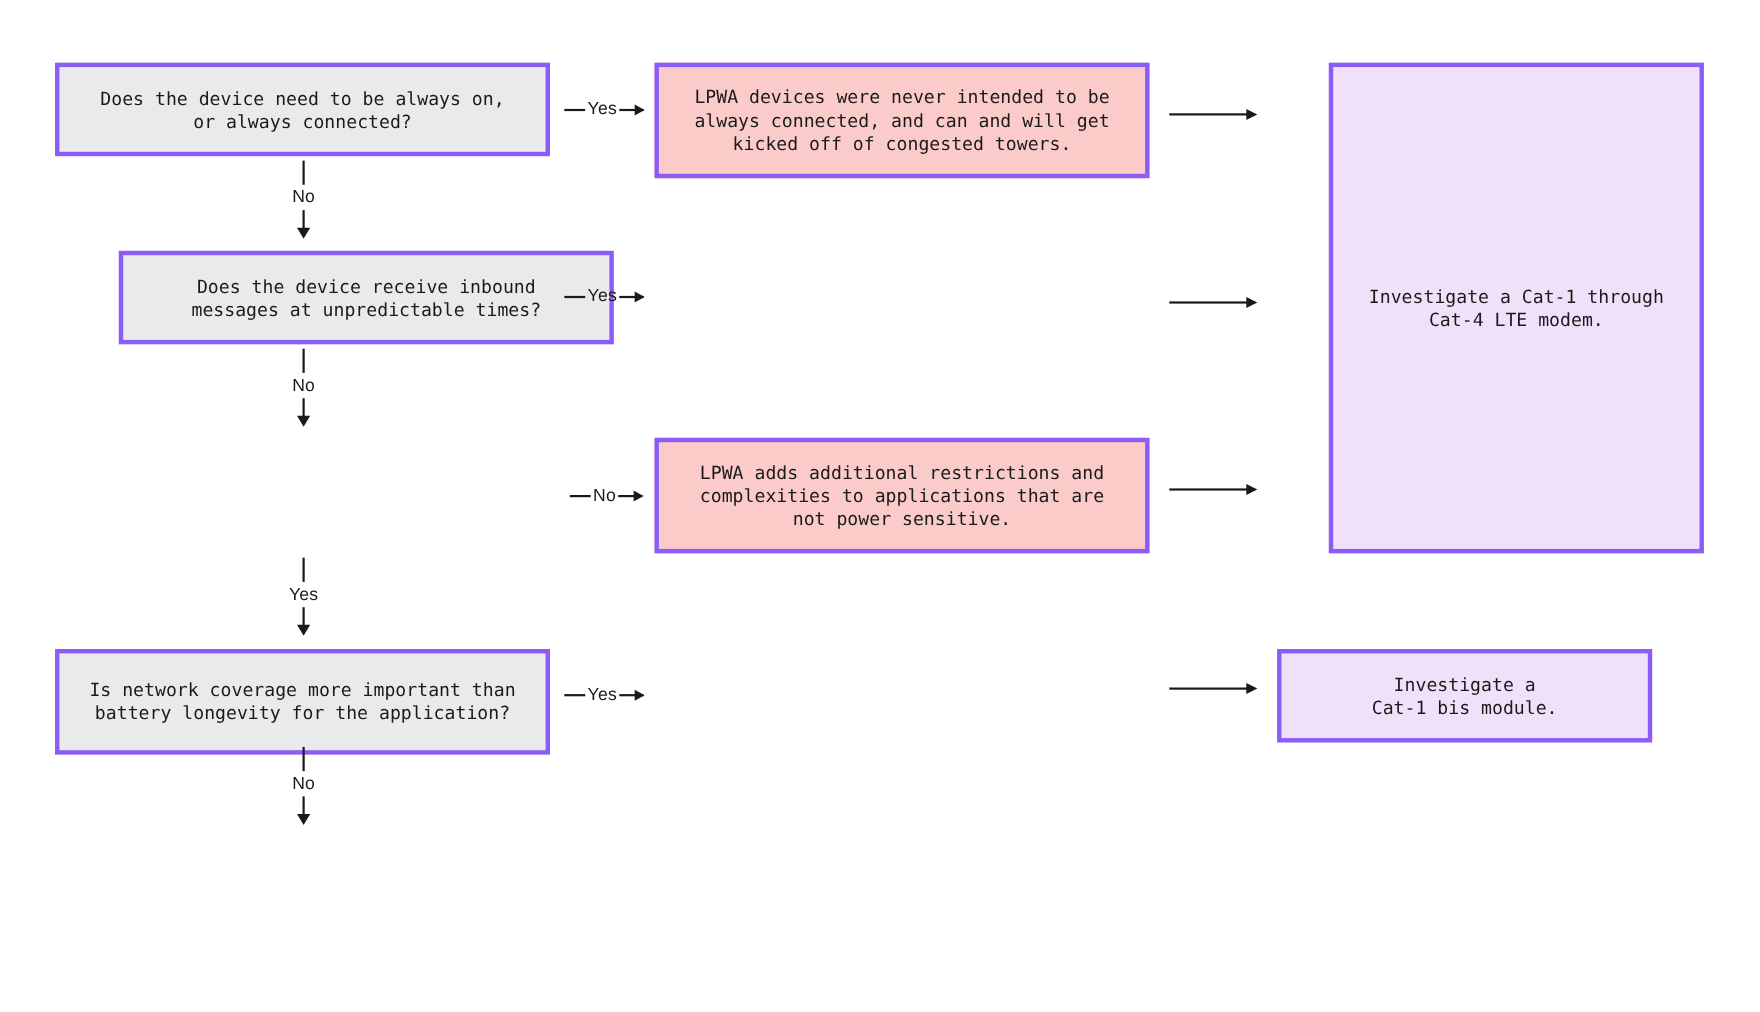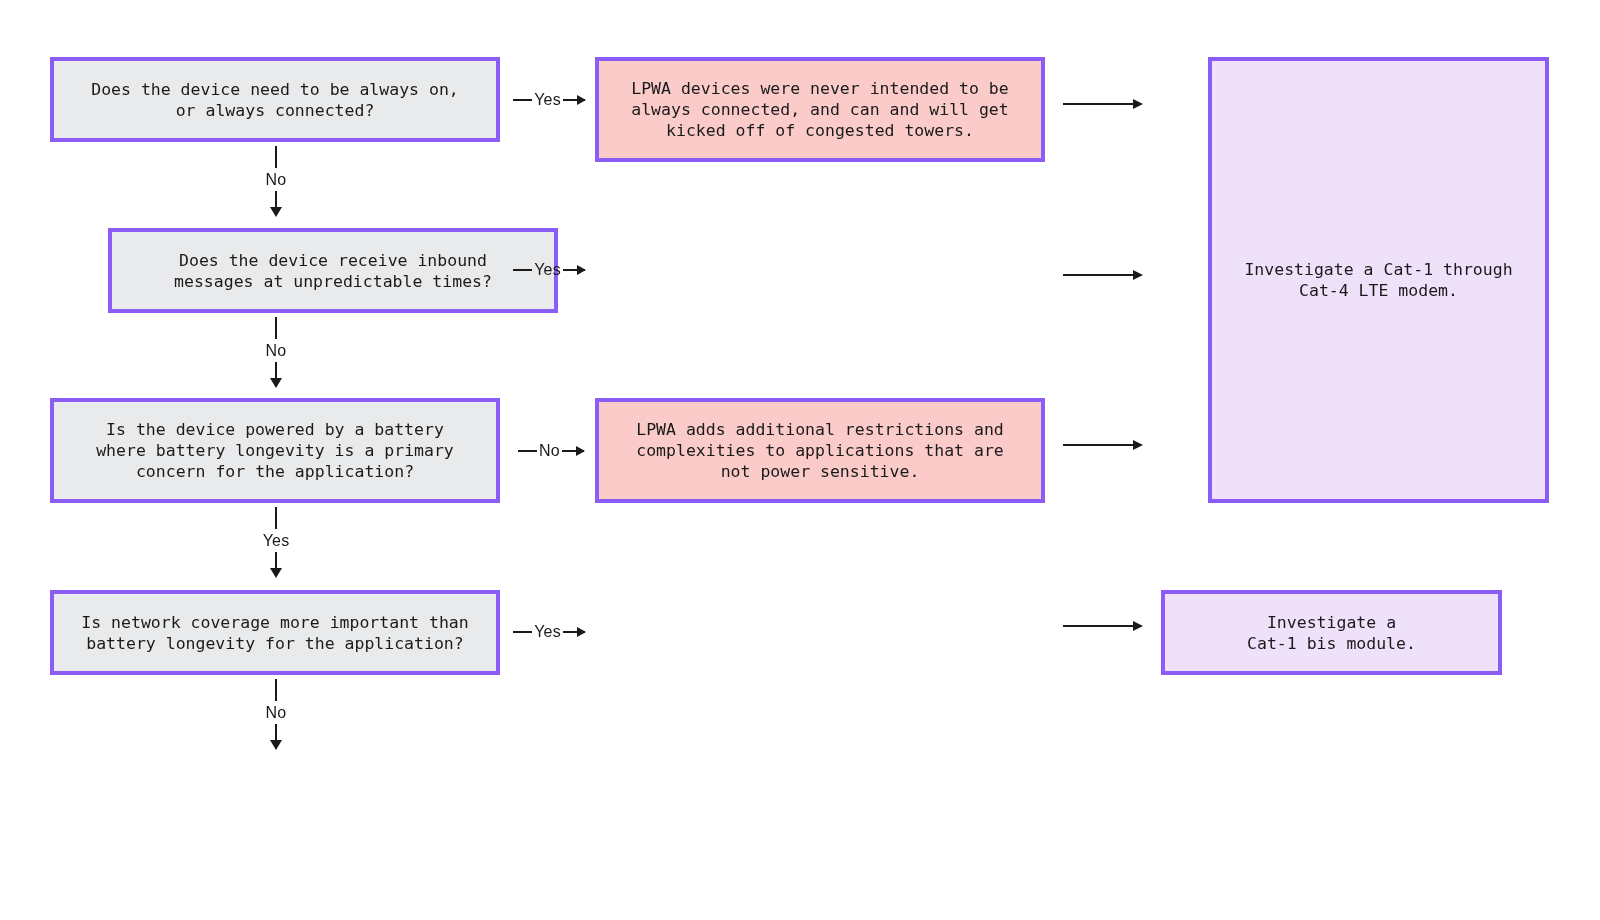--- a/index.html
+++ b/index.html
@@ -140,25 +140,22 @@
 <body>
 
 <div id="canvas">
 
   <div class="node decision" style="left:50px; top:57px; width:450px; height:85px;">Does the device need to be always on,
 or always connected?</div>
 
   <div class="node decision" style="left:68px; top:228px; width:450px; height:85px;margin-left:40px;">Does the device receive inbound
 messages at unpredictable times?</div>
 
-  <div class="node decision" style="left:50px; top:398px; width:450px; height:105px;">Is the device powered by a battery
-where battery longevity is a primary
-concern for the application?</div>
-
-  <div class="node decision" style="left:50px; top:590px; width:450px; height:85px;">Is network coverage more important than
+
+  <div class="node decision" style="left:50px; top:590px; width:450px; height:96px;">Is network coverage more important than
 battery longevity for the application?</div>
 
 
   <div class="node reason" style="left:595px; top:57px; width:450px; height:105px;">LPWA devices were never intended to be
 always connected, and can and will get
 kicked off of congested towers.</div>
 
 
   <div class="node reason" style="left:595px; top:398px; width:450px; height:105px;">LPWA adds additional restrictions and
 complexities to applications that are

